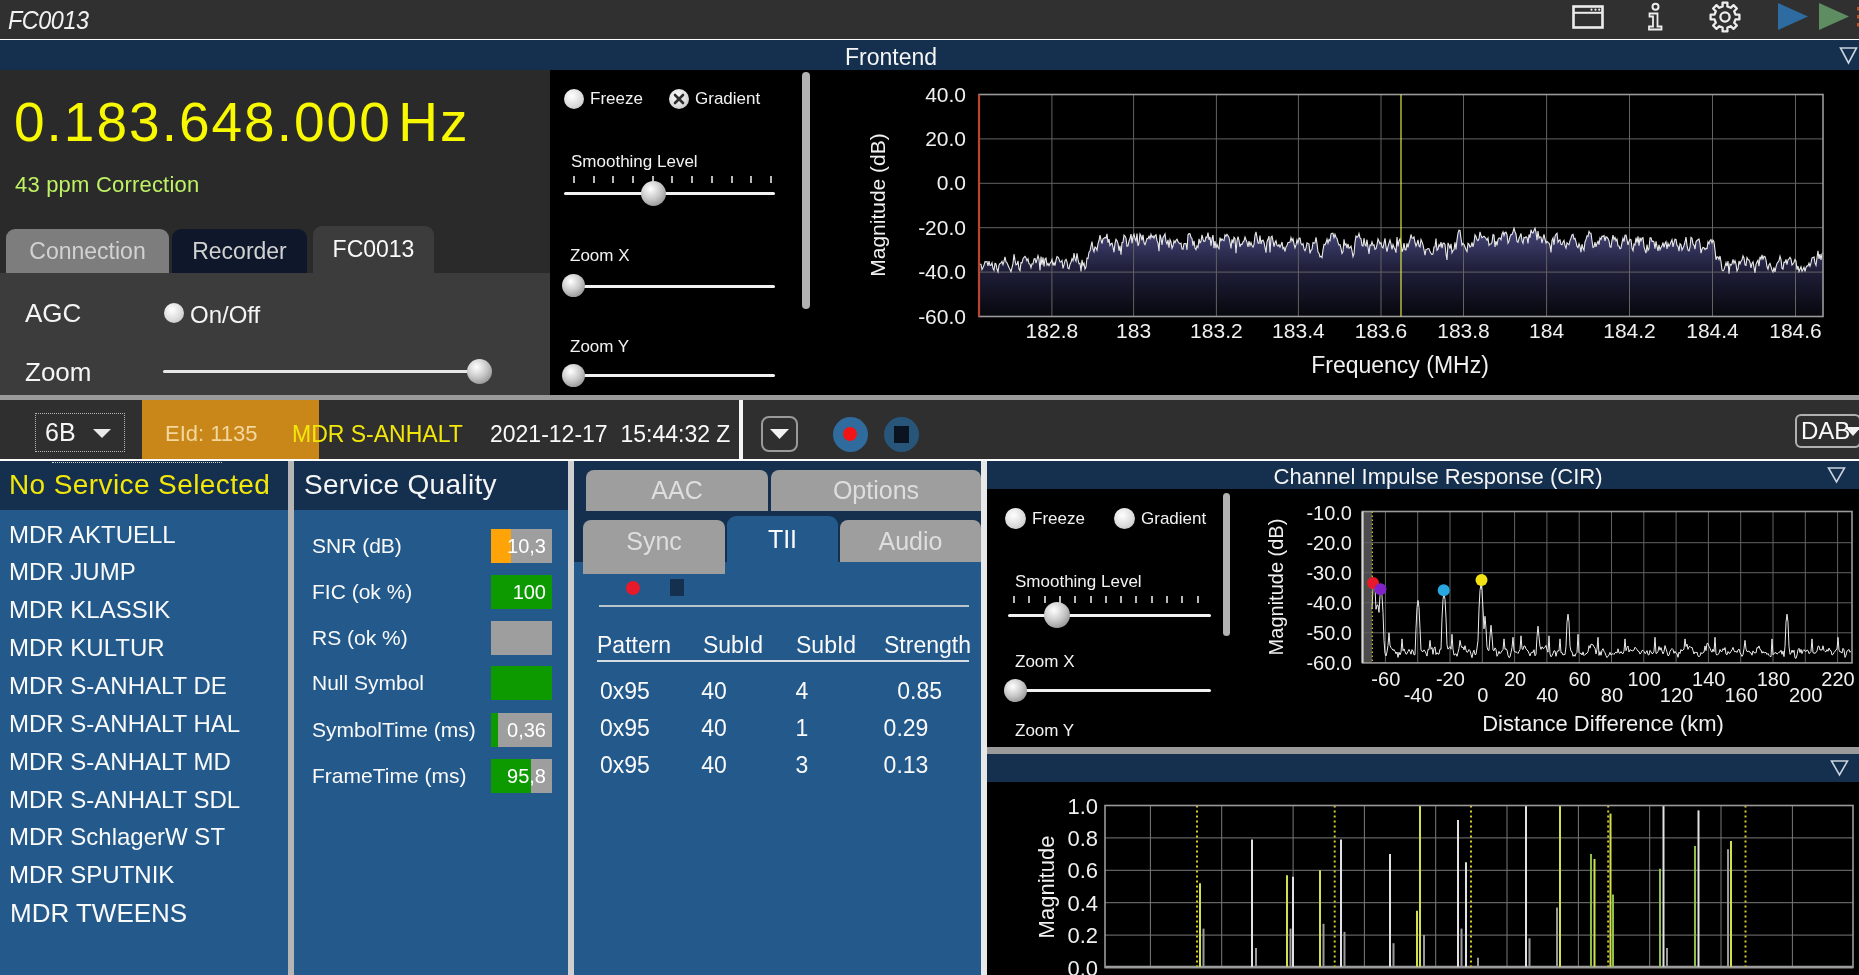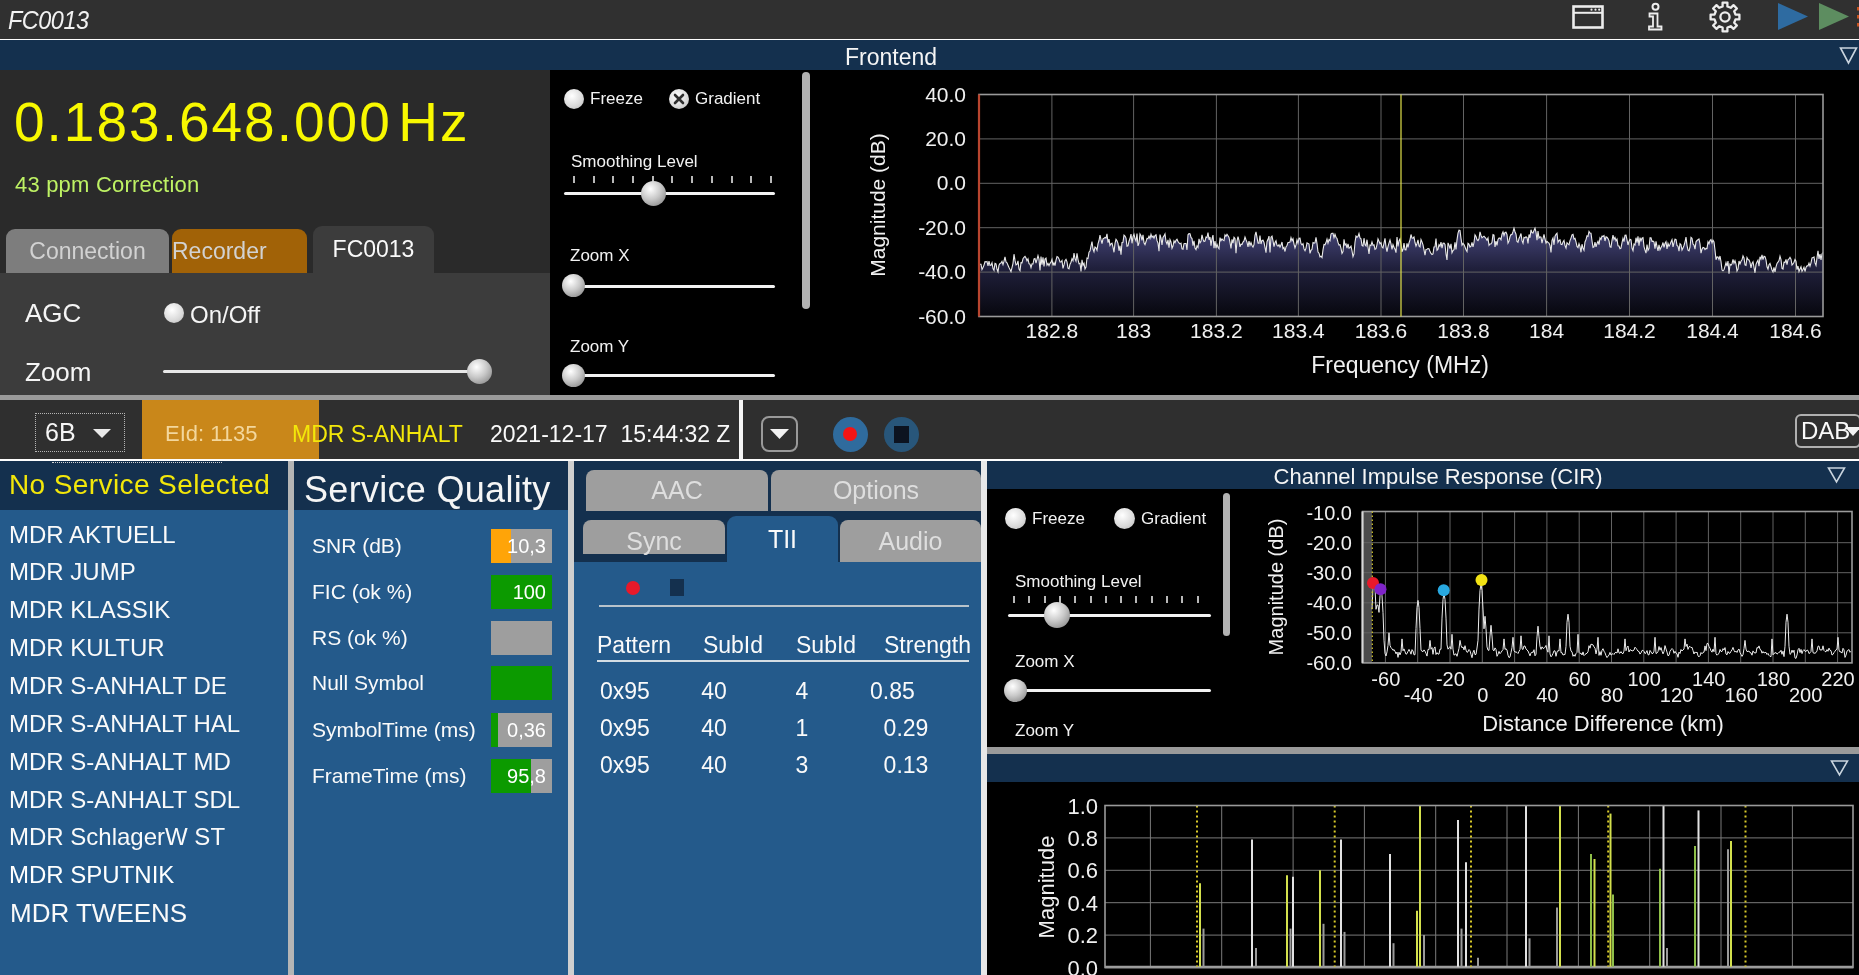--- a/index.html
+++ b/index.html
@@ -39,21 +39,21 @@
     <div class="abs" style="left:0;top:40.3px;width:1859px;height:29.7px;background:#14304e"></div>
     <div class="abs" style="left:845px;top:44px;width:200px;font-size:23px;color:#f5f5f5">Frontend</div>
     <svg class="abs" style="left:1839px;top:46px" width="19" height="19" viewBox="0 0 19 19">
       <polygon points="1.5,2 17.5,2 9.5,17" fill="none" stroke="#c9d4de" stroke-width="1.6"></polygon>
     </svg>
     <div class="abs" style="left:0;top:70px;width:550px;height:325px;background:#2a2a2a"></div>
     <div class="abs" style="left:550px;top:70px;width:1309px;height:325px;background:#000"></div>
     <div class="abs" style="left:14px;top:90px;font-size:55px;color:#f8f800;letter-spacing:2px;white-space:nowrap">0.183.648.000 Hz</div>
     <div class="abs" style="left:15px;top:172px;font-size:22px;letter-spacing:0.2px;color:#bef264">43 ppm Correction</div>
     <div class="abs" style="left:6px;top:229px;width:163px;height:44px;background:#7d7d7d;border-radius:9px 9px 0 0;text-align:center;font-size:23px;line-height:44px;color:#d2d2d2">Connection</div>
-    <div class="abs" style="left:172px;top:229px;width:135px;height:56px;background:#a16207;border-radius:9px 9px 0 0;font-size:23px;line-height:44px;color:#d2d2d2">Recorder</div>
+    <div class="abs" style="left:172px;top:229px;width:135px;height:56px;background:#0f172a;border-radius:9px 9px 0 0;text-align:center;font-size:23px;line-height:44px;color:#d2d2d2">Recorder</div>
     <div class="abs" style="left:0;top:273px;width:550px;height:122px;background:#3c3c3c"></div>
     <div class="abs" style="left:313px;top:226px;width:121px;height:47px;background:#3c3c3c;border-radius:9px 9px 0 0;text-align:center;font-size:23px;line-height:47px;color:#fafafa">FC0013</div>
     <div class="abs" style="left:25px;top:298px;font-size:26px;color:#f5f5f5">AGC</div>
     <div class="radio" style="left:164px;top:303px;width:20px;height:20px"></div>
     <div class="abs" style="left:190px;top:301px;font-size:24px;color:#f5f5f5">On/Off</div>
     <div class="abs" style="left:25px;top:357px;font-size:26px;color:#f5f5f5">Zoom</div>
     <div class="track" style="left:163px;top:370px;width:319px;background:#e8e8e8"></div>
     <div class="ball" style="left:467px;top:359px;width:25px;height:25px"></div>
     <div class="radio" style="left:564px;top:89px;width:20px;height:20px"></div>
     <div class="abs" style="left:590px;top:89px;font-size:17px;line-height:20px;color:#f2f2f2">Freeze</div>
@@ -144,21 +144,21 @@
     <div class="abs" style="left:9px;top:634.0px;font-size:24px;line-height:28px;color:#fafafa">MDR KULTUR</div>
     <div class="abs" style="left:9px;top:671.9px;font-size:24px;line-height:28px;color:#fafafa">MDR S-ANHALT DE</div>
     <div class="abs" style="left:9px;top:709.8px;font-size:24px;line-height:28px;color:#fafafa">MDR S-ANHALT HAL</div>
     <div class="abs" style="left:9px;top:747.6px;font-size:24px;line-height:28px;color:#fafafa">MDR S-ANHALT MD</div>
     <div class="abs" style="left:9px;top:785.5px;font-size:24px;line-height:28px;color:#fafafa">MDR S-ANHALT SDL</div>
     <div class="abs" style="left:9px;top:823.3px;font-size:24px;line-height:28px;color:#fafafa">MDR SchlagerW ST</div>
     <div class="abs" style="left:9px;top:861.2px;font-size:24px;line-height:28px;color:#ffffff">MDR SPUTNIK</div>
     <div class="abs" style="left:10px;top:899.0px;font-size:26px;line-height:28px;color:#fafafa">MDR TWEENS</div>
     <div class="abs" style="left:288px;top:461px;width:6px;height:514px;background:#b5b5b5"></div>
     <div class="abs" style="left:294px;top:510px;width:274px;height:465px;background:#245a8b"></div>
-    <div class="abs" style="left:304px;top:469px;font-size:36px;letter-spacing:0.3px;color:#f5f5f5">Service Quality</div>
+    <div class="abs" style="left:304px;top:469px;font-size:28px;letter-spacing:0.3px;color:#f5f5f5">Service Quality</div>
     <div class="abs" style="left:312px;top:533px;font-size:21px;line-height:26px;color:#fafafa">SNR (dB)</div>
     <div class="abs" style="left:312px;top:579px;font-size:21px;line-height:26px;color:#fafafa">FIC (ok %)</div>
     <div class="abs" style="left:312px;top:625px;font-size:21px;line-height:26px;color:#fafafa">RS (ok %)</div>
     <div class="abs" style="left:312px;top:670px;font-size:21px;line-height:26px;color:#fafafa">Null Symbol</div>
     <div class="abs" style="left:312px;top:717px;font-size:21px;line-height:26px;color:#fafafa">SymbolTime (ms)</div>
     <div class="abs" style="left:312px;top:763px;font-size:21px;line-height:26px;color:#fafafa">FrameTime (ms)</div>
     <div class="abs" style="left:491px;top:529px;width:20px;height:34px;background:#ffa408"></div>
     <div class="abs" style="left:511px;top:529px;width:41px;height:34px;background:#9e9e9e"></div>
     <div class="abs" style="left:491px;top:535px;width:55px;text-align:right;font-size:20px;line-height:22px;color:#fff">10,3</div>
     <div class="abs" style="left:491px;top:575px;width:61px;height:34px;background:#0c9a00"></div>
@@ -169,35 +169,35 @@
     <div class="abs" style="left:498px;top:713px;width:54px;height:34px;background:#9e9e9e"></div>
     <div class="abs" style="left:491px;top:719px;width:55px;text-align:right;font-size:20px;line-height:22px;color:#fff">0,36</div>
     <div class="abs" style="left:491px;top:759px;width:40px;height:34px;background:#0c9a00"></div>
     <div class="abs" style="left:531px;top:759px;width:21px;height:34px;background:#9e9e9e"></div>
     <div class="abs" style="left:491px;top:765px;width:55px;text-align:right;font-size:20px;line-height:22px;color:#fff">95,8</div>
     <div class="abs" style="left:568px;top:461px;width:5.5px;height:514px;background:#cfcfcf"></div>
     <div class="abs" style="left:573.5px;top:461px;width:407.5px;height:514px;background:#14304e"></div>
     <div class="abs" style="left:573.5px;top:562px;width:407.5px;height:413px;background:#245a8b"></div>
     <div class="abs" style="left:771px;top:470px;width:210px;height:41px;background:#9e9e9e;border-radius:8px 8px 0 0;text-align:center;font-size:25px;line-height:41px;color:#dedede">Options</div>
     <div class="abs" style="left:586px;top:470px;width:182px;height:41px;background:#9e9e9e;border-radius:8px 8px 0 0;text-align:center;font-size:25px;line-height:41px;color:#dedede">AAC</div>
-    <div class="abs" style="left:583px;top:520px;width:142px;height:34px;background:#9e9e9e;border-radius:8px 8px 0 0;text-align:center;font-size:25px;line-height:42px;color:#dedede">Sync</div>
+    <div class="abs" style="left:583px;top:520px;width:142px;height:54px;background:#9e9e9e;border-radius:8px 8px 0 0;text-align:center;font-size:25px;line-height:42px;color:#dedede">Sync</div>
     <div class="abs" style="left:727px;top:516px;width:111px;height:46px;background:#245a8b;border-radius:9px 9px 0 0;text-align:center;font-size:25px;line-height:46px;color:#fafafa">TII</div>
     <div class="abs" style="left:840px;top:520px;width:141px;height:42px;background:#9e9e9e;border-radius:8px 8px 0 0;text-align:center;font-size:25px;line-height:42px;color:#dedede">Audio</div>
     <div class="abs" style="left:626px;top:581px;width:14px;height:14px;border-radius:50%;background:#e8192a"></div>
     <div class="abs" style="left:670px;top:579px;width:14px;height:17px;background:#14304e"></div>
     <div class="abs" style="left:599px;top:604.5px;width:370px;height:2px;background:#b8c3cb"></div>
     <div class="abs" style="left:597px;top:632px;font-size:23px;color:#fafafa">Pattern</div>
     <div class="abs" style="left:698px;top:632px;width:70px;text-align:center;font-size:23px;color:#fafafa">SubId</div>
     <div class="abs" style="left:796px;top:632px;width:57px;text-align:center;font-size:23px;color:#fafafa">SubId</div>
     <div class="abs" style="left:884px;top:632px;width:85px;text-align:center;font-size:23px;color:#fafafa">Strength</div>
     <div class="abs" style="left:597px;top:660px;width:372px;height:1.6px;background:#d5dde3"></div>
     <div class="abs" style="left:600px;top:678px;font-size:23px;color:#fafafa">0x95</div>
     <div class="abs" style="left:694px;top:678px;width:40px;text-align:center;font-size:23px;color:#fafafa">40</div>
     <div class="abs" style="left:787px;top:678px;width:30px;text-align:center;font-size:23px;color:#fafafa">4</div>
-    <div class="abs" style="left:870px;top:678px;width:72px;text-align:left;font-size:23px;color:#fafafa">0.85</div>
+    <div class="abs" style="left:870px;top:678px;width:72px;text-align:right;font-size:23px;color:#fafafa">0.85</div>
     <div class="abs" style="left:600px;top:715px;font-size:23px;color:#fafafa">0x95</div>
     <div class="abs" style="left:694px;top:715px;width:40px;text-align:center;font-size:23px;color:#fafafa">40</div>
     <div class="abs" style="left:787px;top:715px;width:30px;text-align:center;font-size:23px;color:#fafafa">1</div>
     <div class="abs" style="left:870px;top:715px;width:72px;text-align:center;font-size:23px;color:#fafafa">0.29</div>
     <div class="abs" style="left:600px;top:752px;font-size:23px;color:#fafafa">0x95</div>
     <div class="abs" style="left:694px;top:752px;width:40px;text-align:center;font-size:23px;color:#fafafa">40</div>
     <div class="abs" style="left:787px;top:752px;width:30px;text-align:center;font-size:23px;color:#fafafa">3</div>
     <div class="abs" style="left:870px;top:752px;width:72px;text-align:center;font-size:23px;color:#fafafa">0.13</div>
     <div class="abs" style="left:981px;top:461px;width:6px;height:514px;background:#e8e8e8"></div>
     <div class="abs" style="left:987px;top:461px;width:872px;height:28px;background:#14304e"></div>

